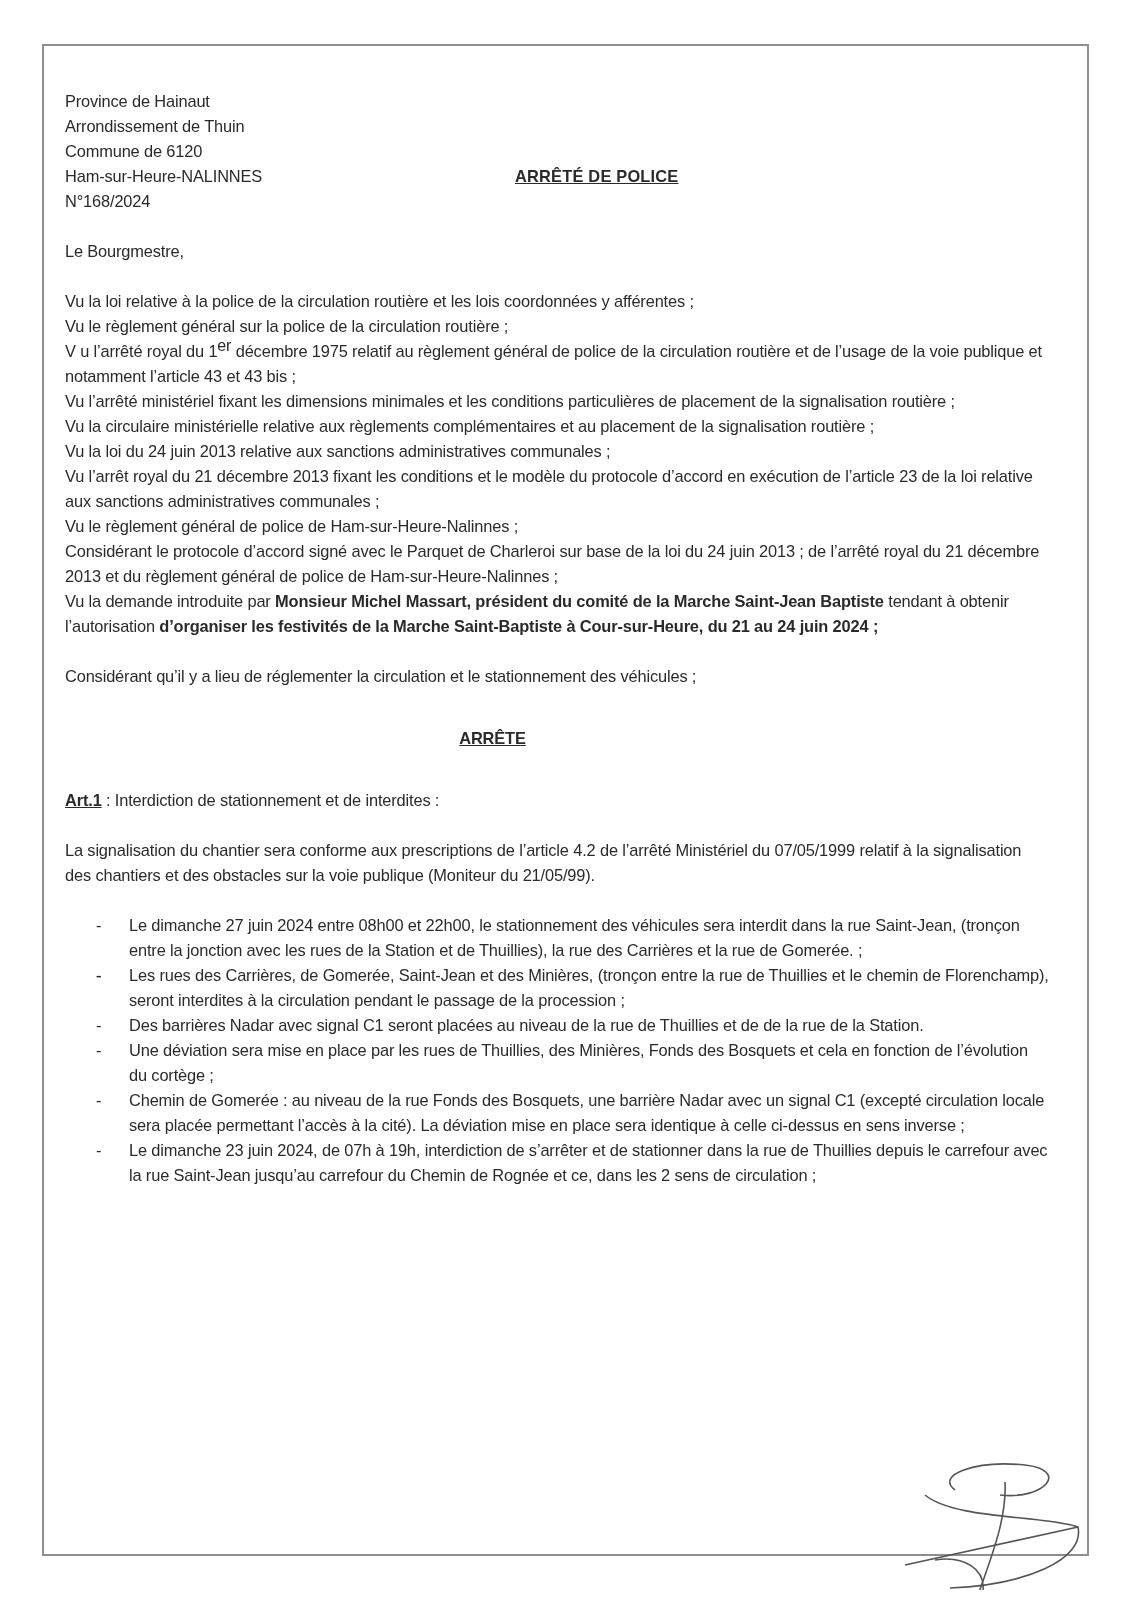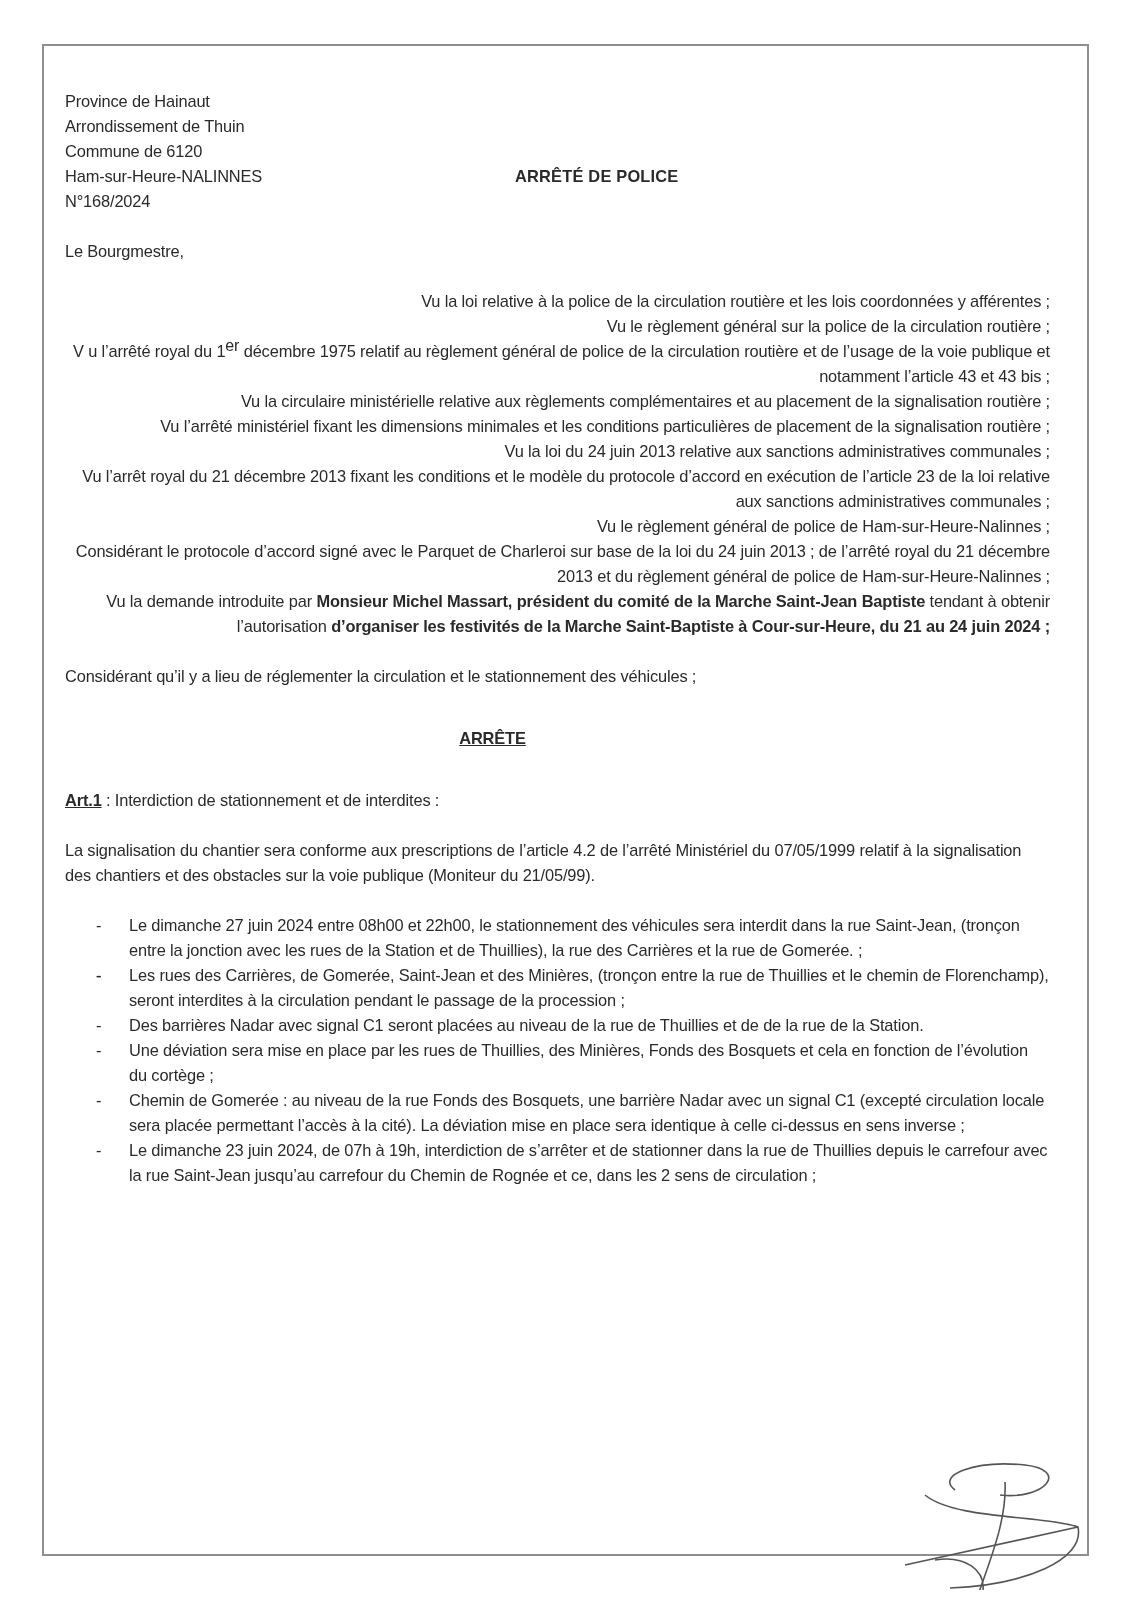--- a/index.html
+++ b/index.html
@@ -5,25 +5,25 @@
     html, body { margin: 0; padding: 0; background: #ffffff; }
     body { width: 1131px; height: 1600px; position: relative; overflow: hidden;
            font-family: "Liberation Sans", sans-serif; color: #2a2a2a; }
     .frame { position: absolute; left: 42px; top: 44px; width: 1047px; height: 1512px;
              border: 2px solid #8e8e8e; box-sizing: border-box; }
     .content { position: absolute; left: 65px; top: 89px; width: 985px;
                font-size: 16.4px; line-height: 25px; letter-spacing: -0.15px; }
     .header-block { position: relative; height: 125px; }
     .header-line { display: block; white-space: nowrap; }
     .doc-title { position: absolute; left: 450px; top: 75px; font-weight: bold;
-                 letter-spacing: 0.2px; }
+                 text-decoration: underline; letter-spacing: 0.2px; }
     .p { margin: 0; }
     .gap-1 { height: 25px; }
     .gap-half { height: 12px; }
-    .considerant-list .p { margin: 0; text-align: right; }
+    .considerant-list .p { margin: 0; }
     b, .bold { font-weight: bold; }
     sup { font-size: 16px; line-height: 0; vertical-align: 6px; }
     .center-title { text-align: center; font-weight: bold; text-decoration: underline; margin-left: -130px; }
     .art-label { font-weight: bold; text-decoration: underline; }
     ul.bullets { list-style: none; margin: 0; padding: 0; }
     ul.bullets li { position: relative; padding-left: 64px; margin: 0; }
     ul.bullets li .dash { position: absolute; left: 31px; top: 0; }
     .signature { position: absolute; left: 895px; top: 1420px; width: 200px; height: 170px; }
   </style>
 </head>
@@ -43,22 +43,22 @@
   </div>
 
   <div class="gap-1"></div>
   <p class="p">Le Bourgmestre,</p>
   <div class="gap-1"></div>
 
   <div class="considerant-list">
     <p class="p">Vu la loi relative à la police de la circulation routière et les lois coordonnées y afférentes ;</p>
     <p class="p">Vu le règlement général sur la police de la circulation routière ;</p>
     <p class="p"><span>V u l’arrêté royal du 1</span><sup>er</sup><span> décembre 1975 relatif au règlement général de police de la circulation routière et de l’usage</span> <span>de la voie publique et notamment l’article 43 et 43 bis ;</span></p>
+    <p class="p">Vu l’arrêté ministériel fixant les dimensions minimales et les conditions particulières de placement de la signalisation routière ;</p>
     <p class="p">Vu la circulaire ministérielle relative aux règlements complémentaires et au placement de la signalisation routière ;</p>
-    <p class="p">Vu l’arrêté ministériel fixant les dimensions minimales et les conditions particulières de placement de la signalisation routière ;</p>
     <p class="p">Vu la loi du 24 juin 2013 relative aux sanctions administratives communales ;</p>
     <p class="p">Vu l’arrêt royal du 21 décembre 2013 fixant les conditions et le modèle du protocole d’accord en exécution de l’article 23 de la loi relative aux sanctions administratives communales ;</p>
     <p class="p">Vu le règlement général de police de Ham-sur-Heure-Nalinnes ;</p>
     <p class="p">Considérant le protocole d’accord signé avec le Parquet de Charleroi sur base de la loi du 24 juin 2013 ; de l’arrêté royal du 21 décembre 2013 et du règlement général de police de Ham-sur-Heure-Nalinnes ;</p>
     <p class="p"><span>Vu la demande introduite par </span><b>Monsieur Michel Massart, président du comité de la Marche Saint-Jean Baptiste</b><span> tendant à obtenir l’autorisation </span><b>d’organiser les festivités de la Marche Saint-Baptiste à Cour-sur-Heure, du 21 au 24 juin 2024 ;</b></p>
   </div>
 
   <div class="gap-1"></div>
   <p class="p">Considérant qu’il y a lieu de réglementer la circulation et le stationnement des véhicules ;</p>
   <div class="gap-1"></div>

